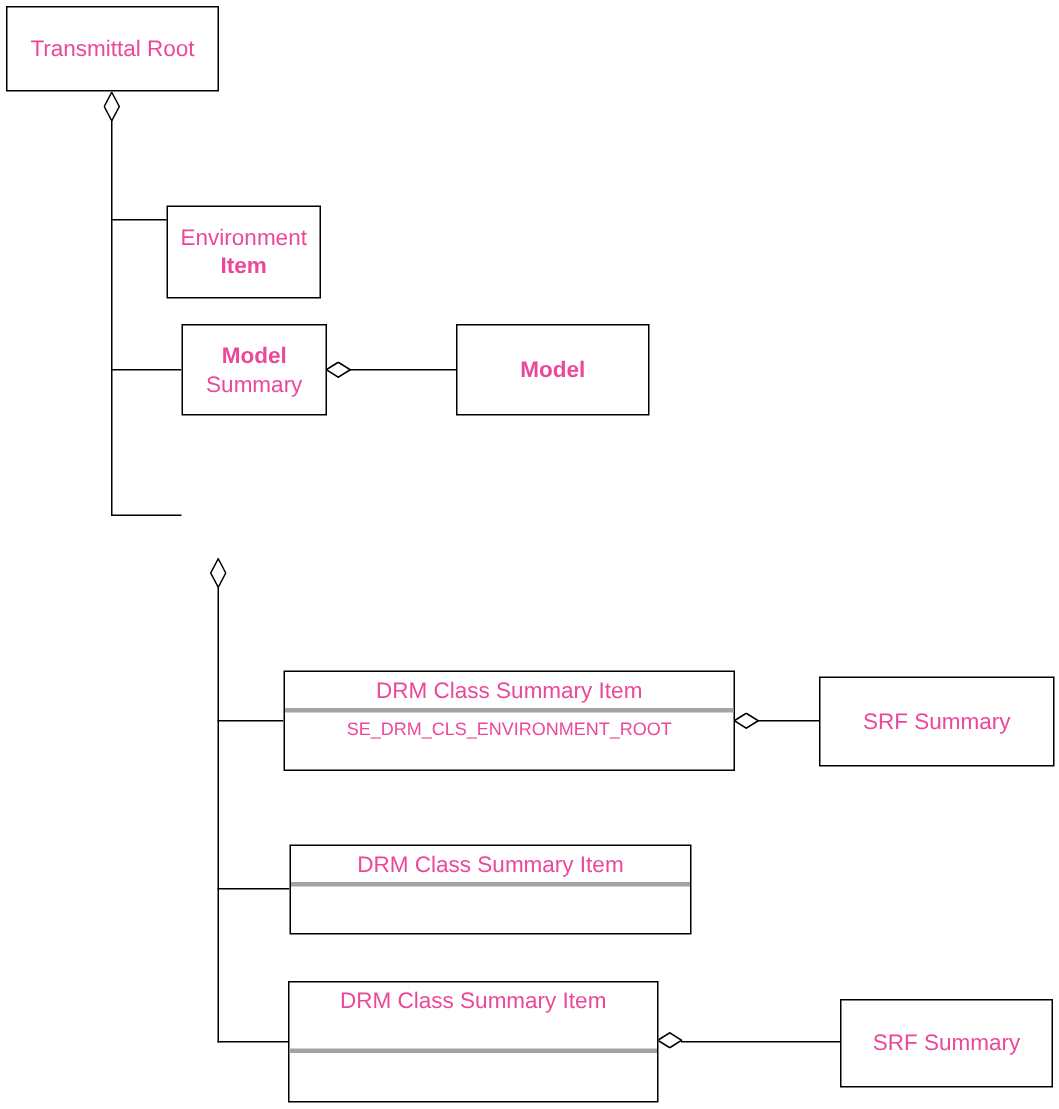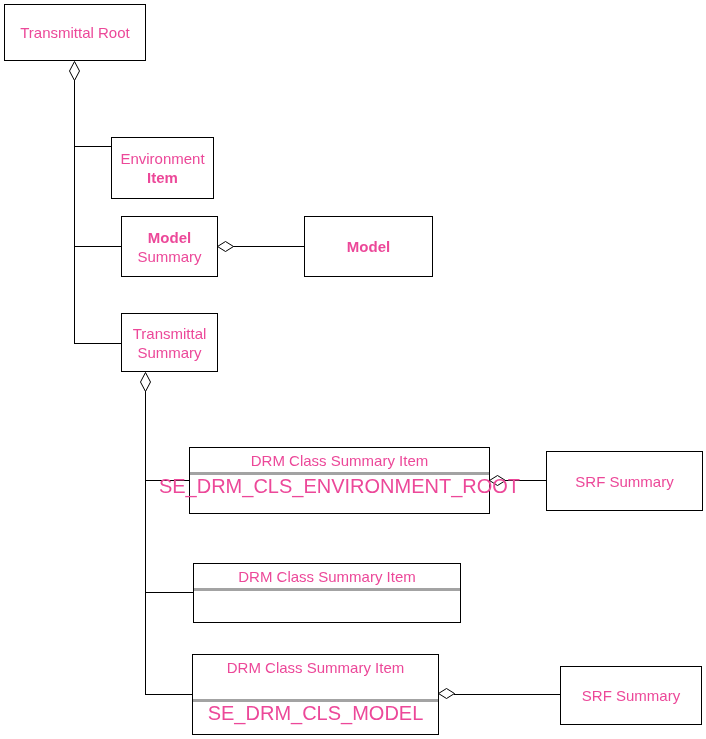--- a/index.html
+++ b/index.html
@@ -41,21 +41,21 @@
   .drm-header.top-aligned{
     align-items:flex-start;
     padding-top:4px;
   }
   .drm-body{
     flex:1 1 auto;
     display:flex;
     align-items:flex-start;
     justify-content:center;
     padding-top:3px;
-    font-size:20px;
+    font-size:12px;
     white-space:nowrap;
   }
   .hline{position:absolute;height:1px;background:#000000;}
   .vline{position:absolute;width:1px;background:#000000;}
   .diamond{position:absolute;display:block;}
 </style>
 </head>
 <body>
 
 <div class="canvas">
@@ -101,24 +101,20 @@
 
   <div class="node" style="left:121px;top:216px;width:97px;height:61px;">
     <span class="bold">Model</span>
     <span>Summary</span>
   </div>
 
   <div class="node" style="left:304px;top:216px;width:129px;height:61px;">
     <span class="bold">Model</span>
   </div>
 
-  <div class="node" style="left:121px;top:313px;width:97px;height:59px;">
-    <span>Transmittal</span>
-    <span>Summary</span>
-  </div>
 
   <div class="node drm" style="left:189px;top:447px;width:301px;height:67px;">
     <div class="drm-header" style="height:27px;">
       <span>DRM Class Summary Item</span>
     </div>
     <div class="drm-body">
       <span>SE_DRM_CLS_ENVIRONMENT_ROOT</span>
     </div>
   </div>
 
@@ -129,22 +125,19 @@
   <div class="node drm" style="left:193px;top:563px;width:268px;height:60px;">
     <div class="drm-header" style="height:27px;">
       <span>DRM Class Summary Item</span>
     </div>
   </div>
 
   <div class="node drm" style="left:192px;top:654px;width:247px;height:81px;">
     <div class="drm-header top-aligned" style="height:47px;">
       <span>DRM Class Summary Item</span>
     </div>
-    <div class="drm-body">
-      <span>SE_DRM_CLS_MODEL</span>
-    </div>
   </div>
 
   <div class="node" style="left:560px;top:666px;width:142px;height:59px;">
     <span>SRF Summary</span>
   </div>
 
 </div>
 
 </body></html>

